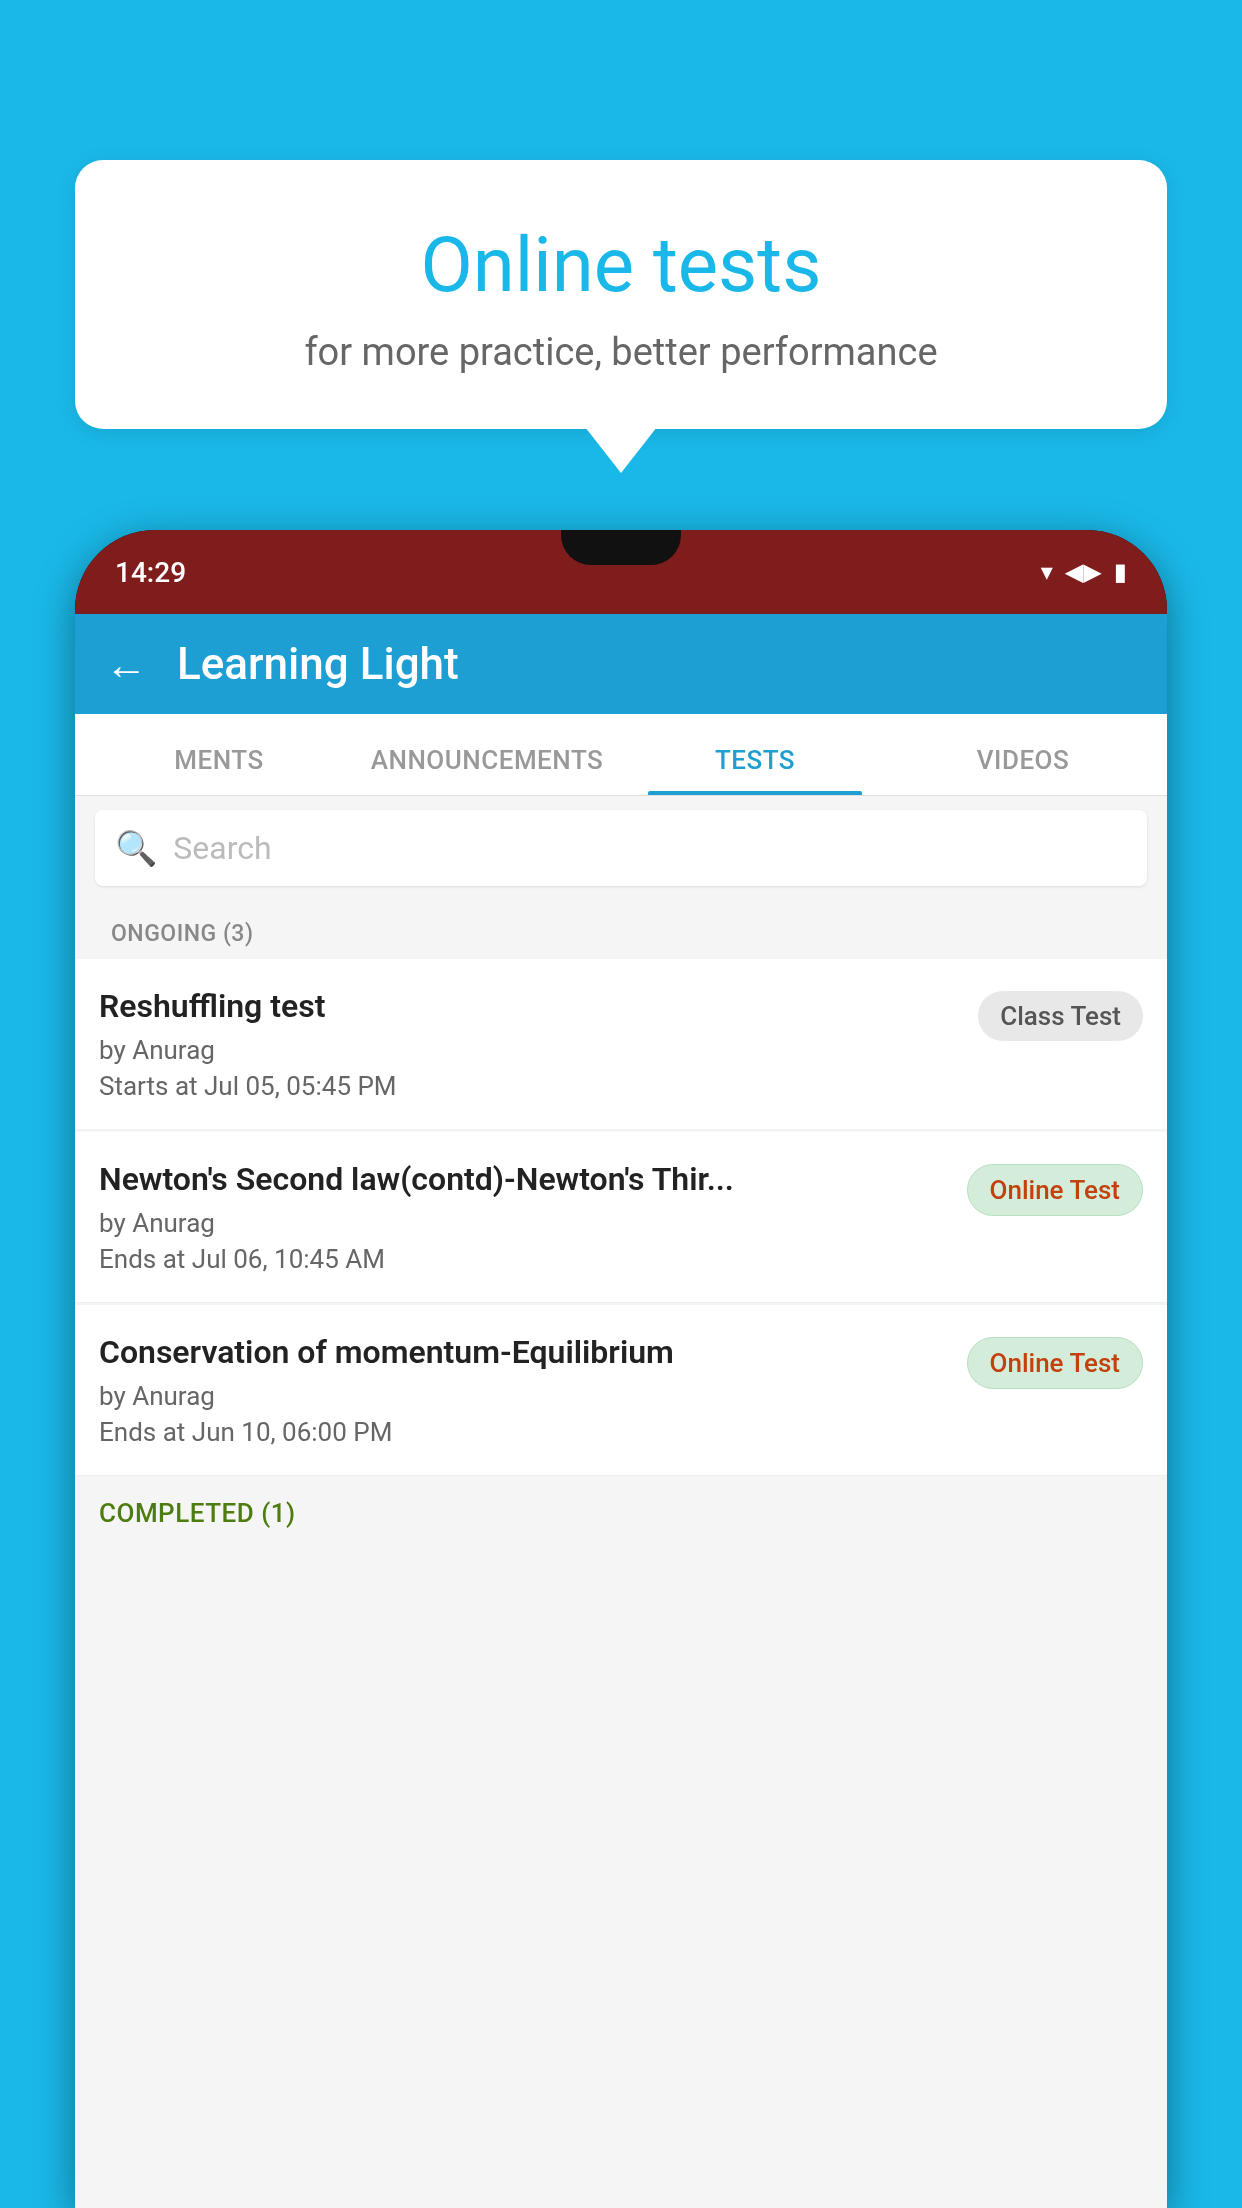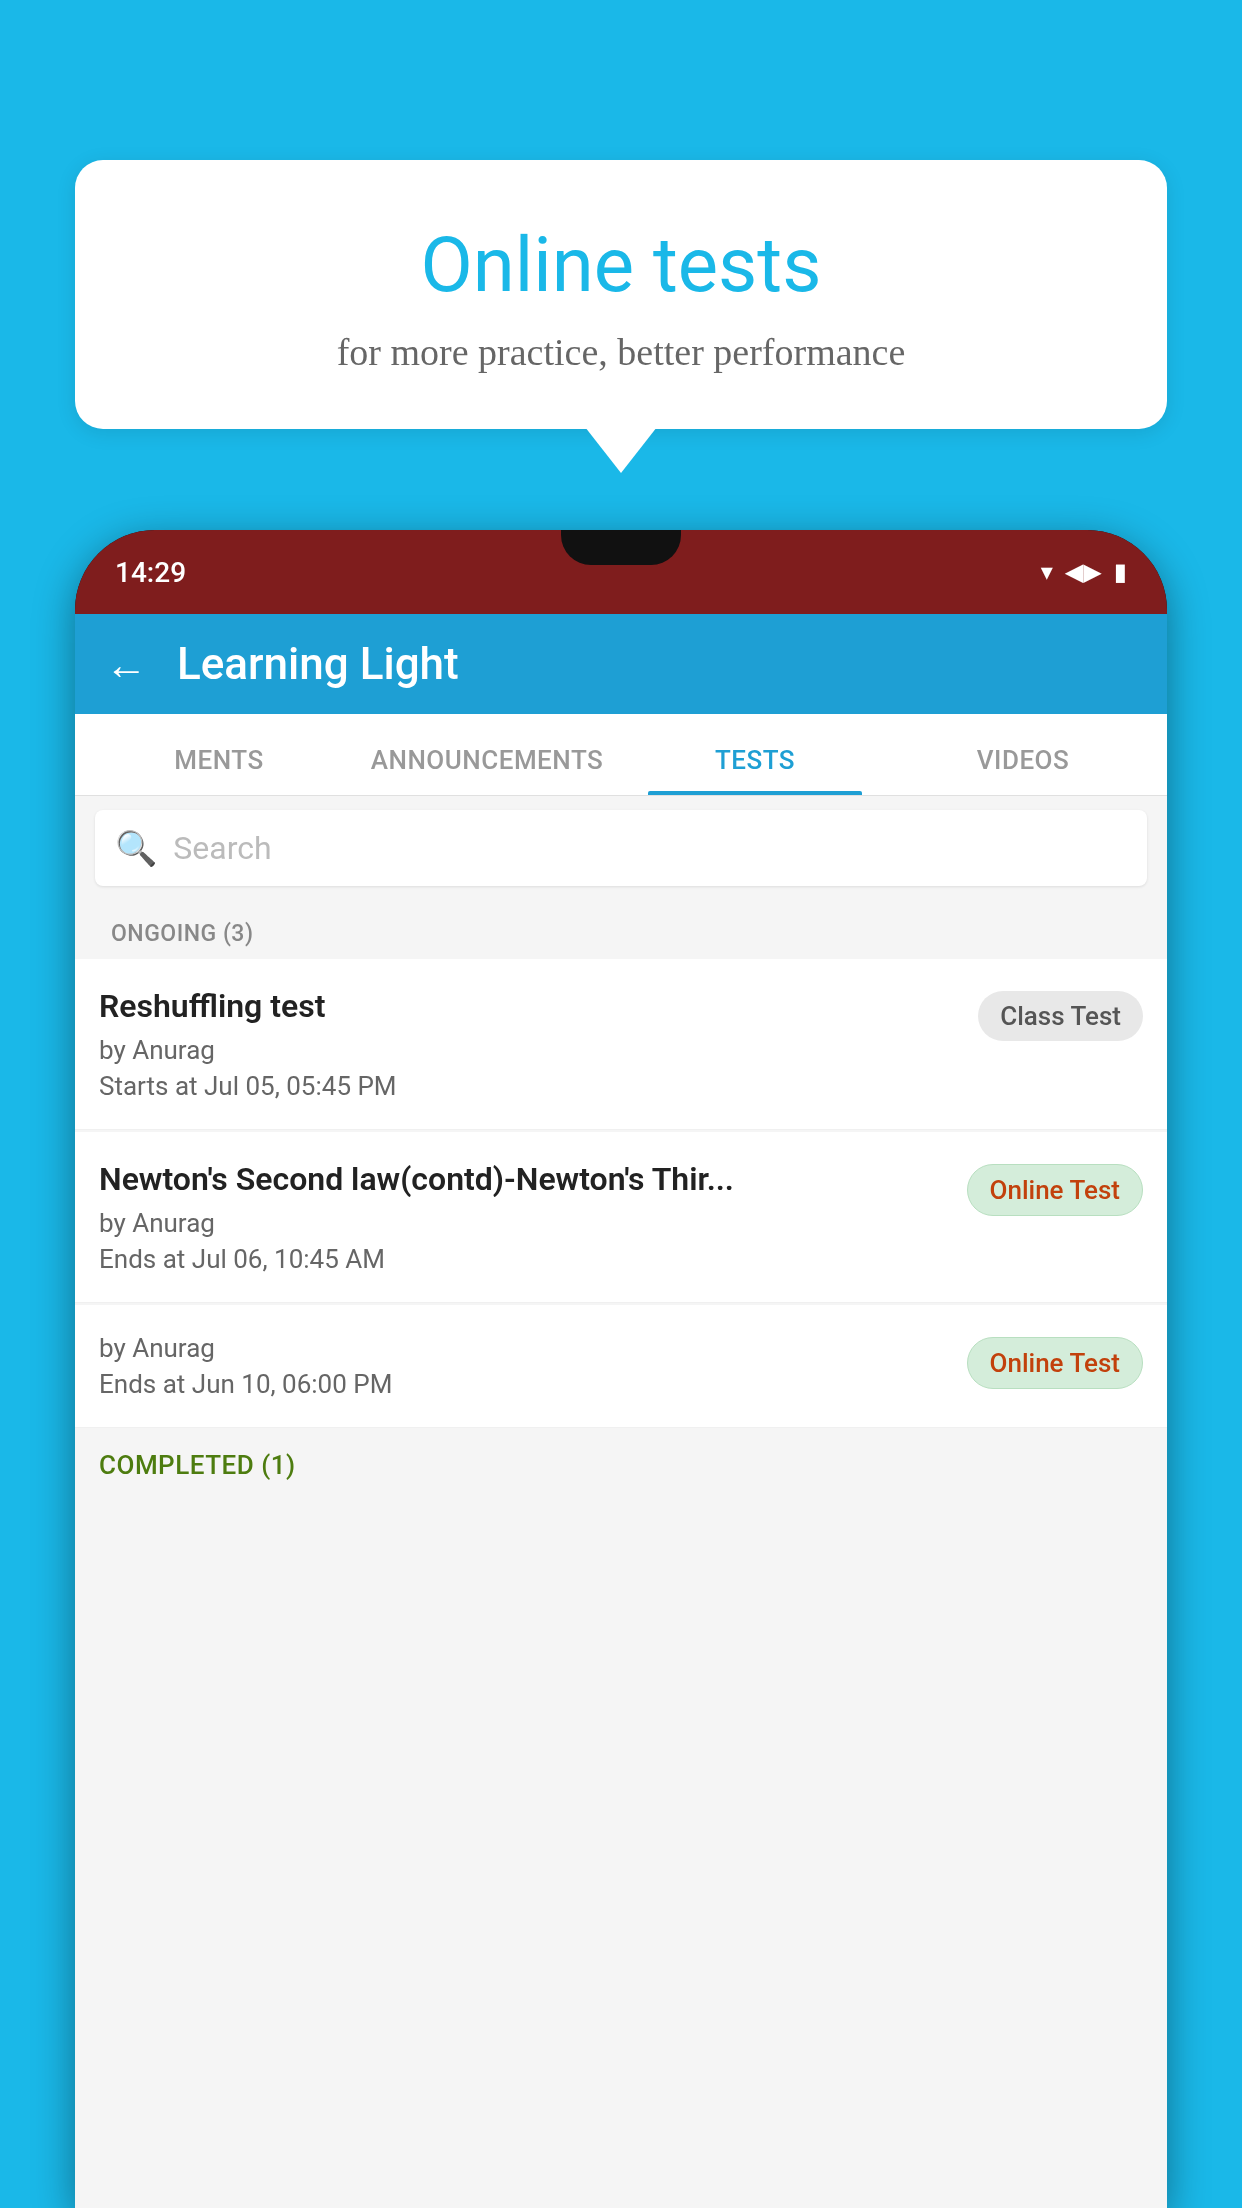--- a/index.html
+++ b/index.html
@@ -40,21 +40,20 @@
     .bubble-title {
       font-size: 76px;
       color: #1ab8e8;
       font-weight: 400;
       margin-bottom: 20px;
     }
     .bubble-subtitle {
       font-size: 38px;
       color: #666;
       font-weight: 400;
-      font-family: Liberation Serif, serif;
     }
 
     
     .phone-frame {
       position: absolute;
       top: 530px;
       left: 75px;
       right: 75px;
       bottom: 0;
       background: #111;
@@ -303,20 +302,21 @@
         <div class="test-by">by Anurag</div>
         <div class="test-time">
           <span>Ends at</span>&nbsp;<span>Jul 06, 10:45 AM</span>
         </div>
       </div>
       <div class="test-badge badge-online">Online Test</div>
     </div>
 
     <div class="test-item">
       <div class="test-info">
+        <div class="test-name">Conservation of momentum-Equilibrium</div>
         <div class="test-by">by Anurag</div>
         <div class="test-time">
           <span>Ends at</span>&nbsp;<span>Jun 10, 06:00 PM</span>
         </div>
       </div>
       <div class="test-badge badge-online">Online Test</div>
     </div>
 
     <div class="completed-header">COMPLETED (1)</div>
 

